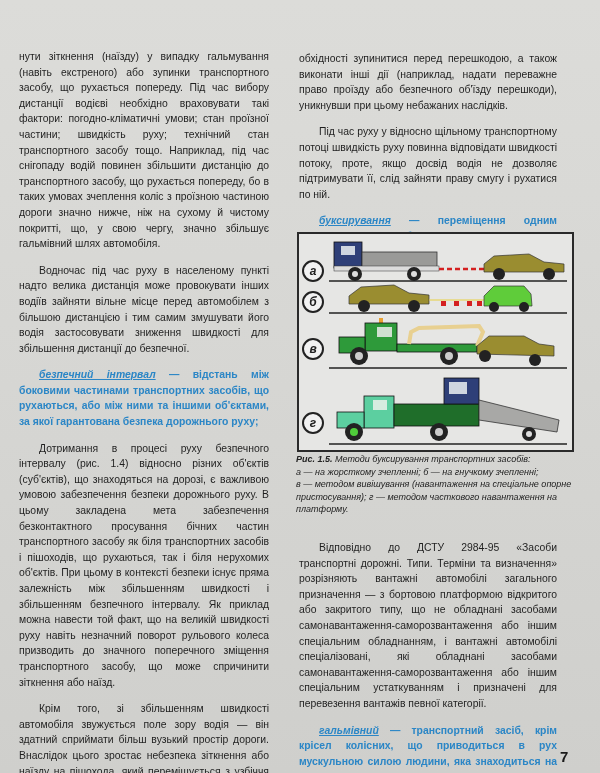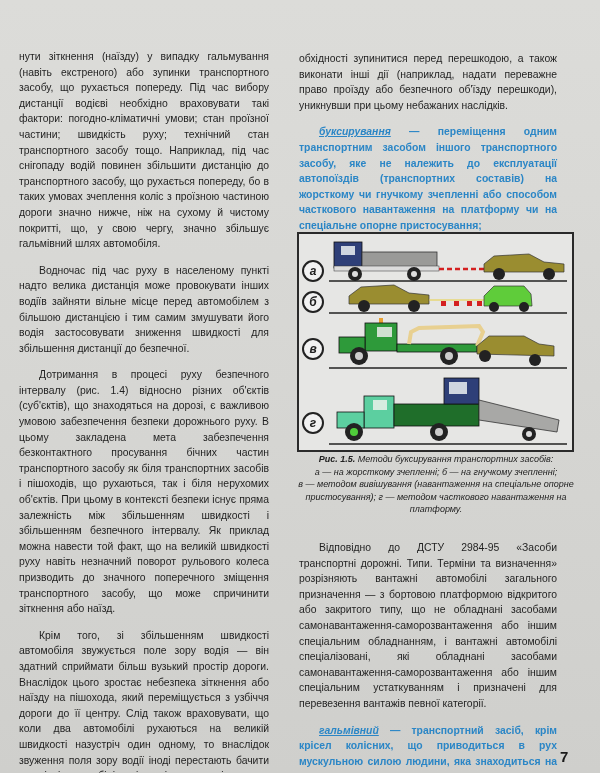--- a/index.html
+++ b/index.html
@@ -31,21 +31,21 @@
   }
   .def .term { font-style: italic; text-decoration: underline; }
   .figure {
     position: absolute; left: 297px; top: 232px; width: 277px; height: 220px;
     border: 2px solid #2a2a2a; background: #e6e6e4;
     box-sizing: border-box;
   }
   .caption {
     position: absolute; left: 296px; top: 453px; width: 280px;
     font-size: 9px; line-height: 12.5px; font-style: italic;
-    text-align: center; color: #222;
+    color: #222;
   }
   .caption .b { font-weight: bold; }
   .pagenum {
     position: absolute; left: 560px; top: 748px;
     font-size: 15px; font-weight: bold; color: #1a1a1a;
   }
   .label-circle {
     position: absolute; width: 18px; height: 18px; border-radius: 50%;
     border: 2px solid #222; background: #f2f2f2;
     font-size: 12px; font-weight: bold; font-style: italic;
@@ -53,28 +53,30 @@
   }
 </style>
 </head>
 <body>
 
 <div class="page">
 
   <div class="col left">
     <p>нути зіткнення (наїзду) у випадку гальмування (навіть екстреного) або зупинки транспортного засобу, що рухається попереду. Під час вибору дистанції водієві необхідно враховувати такі фактори: погодно-кліматичні умови; стан проїзної частини; швидкість руху; технічний стан транспортного засобу тощо. Наприклад, під час снігопаду водій повинен збільшити дистанцію до транспортного засобу, що рухається попереду, бо в таких умовах зчеплення коліс з проїзною частиною дороги значно нижче, ніж на сухому й чистому покритті, що, у свою чергу, значно збільшує гальмівний шлях автомобіля.</p>
     <p class="indent">Водночас під час руху в населеному пункті надто велика дистанція може провокувати інших водіїв зайняти вільне місце перед автомобілем з більшою дистанцією і тим самим змушувати його водія застосовувати зниження швидкості для збільшення дистанції до безпечної.</p>
+    <p class="def"><span class="term">безпечний інтервал</span><span> — відстань між боковими частинами транспортних засобів, що рухаються, або між ними та іншими об'єктами, за якої гарантована безпека дорожнього руху;</span></p>
     <p class="indent">Дотримання в процесі руху безпечного інтервалу (рис. 1.4) відносно різних об'єктів (суб'єктів), що знаходяться на дорозі, є важливою умовою забезпечення безпеки дорожнього руху. В цьому закладена мета забезпечення безконтактного просування бічних частин транспортного засобу як біля транспортних засобів і пішоходів, що рухаються, так і біля нерухомих об'єктів. При цьому в контексті безпеки існує пряма залежність між збільшенням швидкості і збільшенням безпечного інтервалу. Як приклад можна навести той факт, що на великій швидкості руху навіть незначний поворот рульового колеса призводить до значного поперечного зміщення транспортного засобу, що може спричинити зіткнення або наїзд.</p>
     <p class="indent">Крім того, зі збільшенням швидкості автомобіля звужується поле зору водія — він здатний сприймати більш вузький простір дороги. Внаслідок цього зростає небезпека зіткнення або наїзду на пішохода, який переміщується з узбіччя дороги до її центру. Слід також враховувати, що коли два автомобілі рухаються на великій швидкості назустріч один одному, то внаслідок звуження поля зору водії іноді перестають бачити зустрічні автомобілі раніше, ніж вони порівняються один з одним.</p>
     <p class="indent">Характерним прикладом впливу неправильного вибору бокового інтервалу може бути обгін або випередження велосипедиста автомобілем, коли повітряні потоки від автомобіля можуть серйозно вплинути на траєкторію руху велосипеда і призвести до його різкого зміщення або навіть падіння в бік транспортного засобу, що проїжджає.</p>
 
   </div>
 
   <div class="col right">
     <p>обхідності зупинитися перед перешкодою, а також виконати інші дії (наприклад, надати переважне право проїзду або безпечного об'їзду перешкоди), уникнувши при цьому небажаних наслідків.</p>
+    <p class="indent">Під час руху у відносно щільному транспортному потоці швидкість руху повинна відповідати швидкості потоку, проте, якщо досвід водія не дозволяє підтримувати її, слід зайняти праву смугу і рухатися по ній.</p>
     <p class="def"><span class="term">буксирування</span><span> — переміщення одним транспортним засобом іншого транспортного засобу, яке не належить до експлуатації автопоїздів (транспортних составів) на жорсткому чи гнучкому зчепленні або способом часткового навантаження на платформу чи на спеціальне опорне пристосування;</span></p>
     <p class="indent">Наявність в Правилах розділу, що регламентує порядок буксирування транспортних засобів, свідчить про значущість забезпечення безпеки цього процесу руху та правильного з'ясування певних вимог і методів буксирування (рис. 1.5).</p>
   </div>
 
   <div class="figure">
     <svg width="273" height="216" viewBox="0 0 273 216">
 
       <g>
         <rect x="35" y="8" width="28" height="26" fill="#2e3f78" stroke="#111" stroke-width="0.8"></rect>
         <rect x="42" y="12" width="14" height="9" fill="#cfd6e0"></rect>

